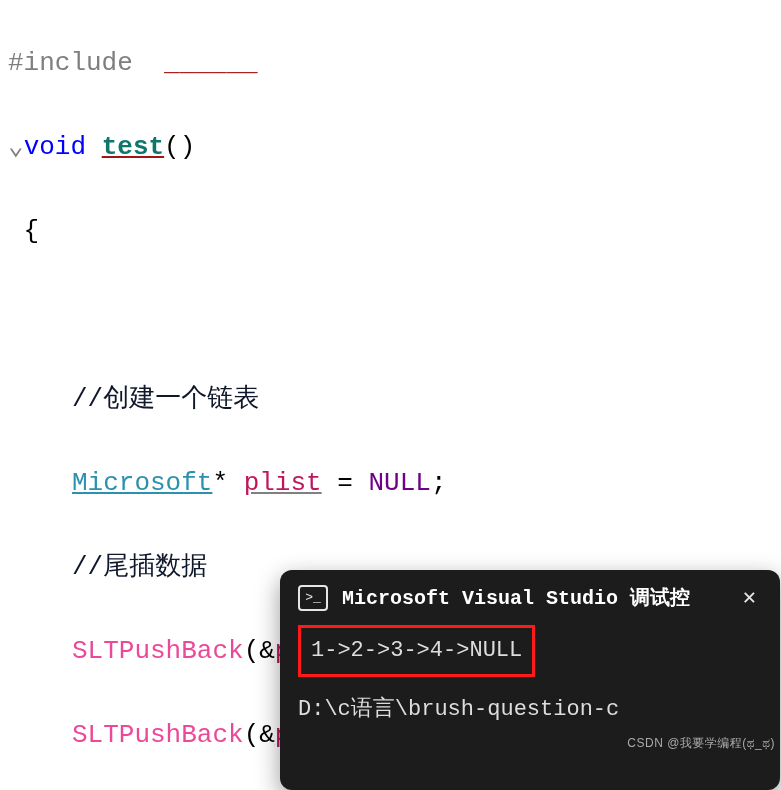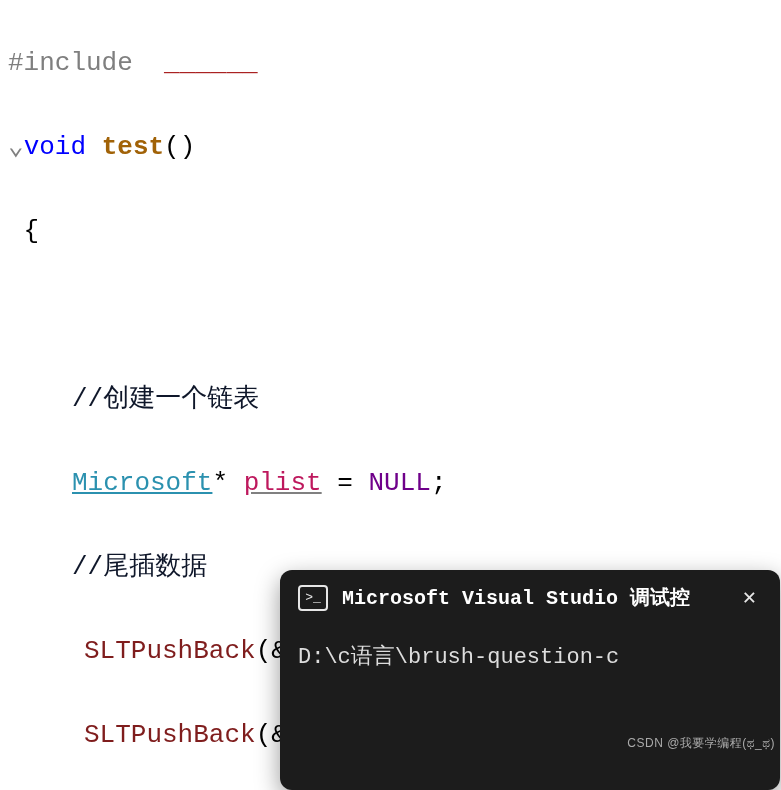--- a/index.html
+++ b/index.html
@@ -1,24 +1,24 @@
 <!DOCTYPE html>
 <html><head>
 <meta charset="utf-8">
 <style>
   html,body{margin:0;padding:0;width:781px;height:790px;background:#fff;
     font-family:Consolas,"Courier New",monospace;font-size:26px;
     overflow:hidden;}
   .editor{position:relative;padding:0 0 0 8px;line-height:42px;
     color:#000;white-space:pre;}         
-  .func-name{color:#a16207;text-decoration-color:#A31515;font-weight:600;}
+  .func-name{color:#0f766e;text-decoration:underline;text-decoration-color:#A31515;font-weight:600;}
   .cmt{color:#0f172a;}        
   .typ{color:#2B91AF;text-decoration:underline;}
   .null{color:#6f008a;}       
-  .call{color:#7f1d1d;margin-left:12px;}          
+  .call{color:#ec4899;}          
   .id{color:#be185d;text-decoration:underline;text-decoration-color:#808080;}
   .op{color:#000;}
   .num{color:#000;}        
   .void{color:#0000ff;text-align:center;}
   .indent1{padding-left:64px;display:inline-block;}
   .line{display:block;height:42px;}
   .collapse{color:#808080;user-select:none;}
   
   .console{
     position:absolute;left:280px;top:570px;width:500px;height:220px;
@@ -63,18 +63,19 @@
 
 </div>
 
 <div class="console">
   <div class="titlebar">
     <span class="cmd-ico">&gt;_</span>
     <span class="title-text">Microsoft Visual Studio 调试控</span>
     <span class="close-x">✕</span>
   </div>
   <div class="console-body">
+    <div><span class="hl-red">1-&gt;2-&gt;3-&gt;4-&gt;NULL</span></div>
     <div style="height:14px"></div>
     <div>D:\c语言\brush-question-c</div>
   </div>
 </div>
 
 <div class="wm">CSDN @我要学编程(ಥ_ಥ)</div>
 
 </body></html>

